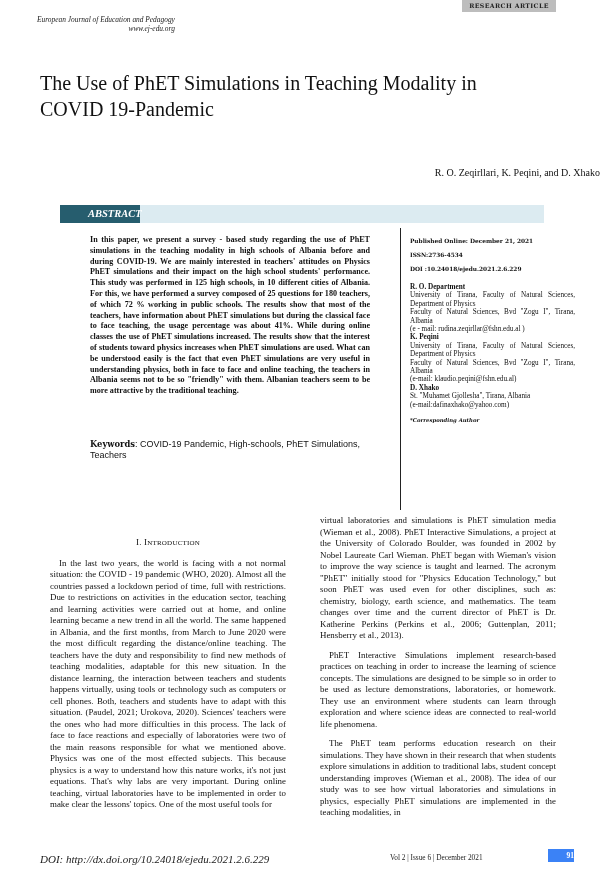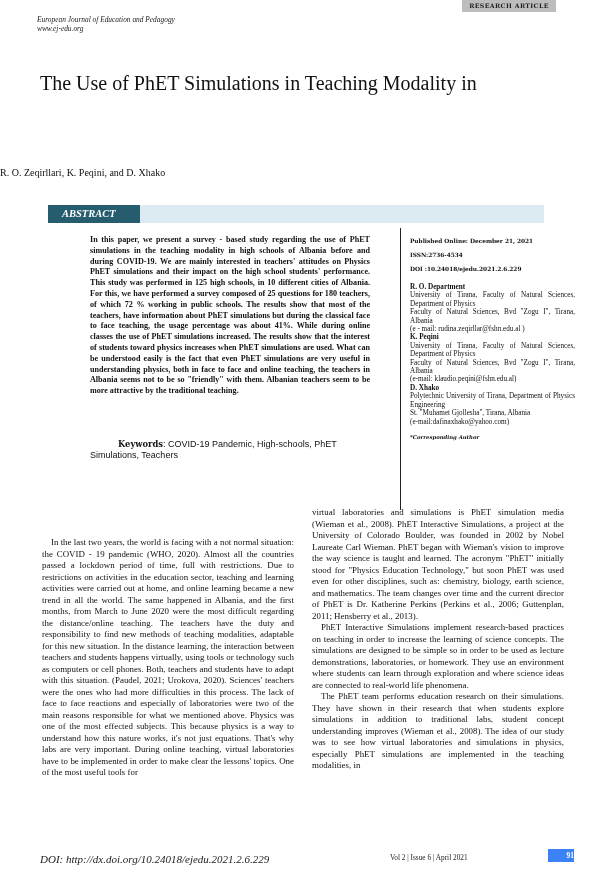--- a/index.html
+++ b/index.html
@@ -1,66 +1,67 @@
 <!DOCTYPE html>
 <html><head>
 <meta charset="utf-8">
 <style>
   html, body { margin: 0; padding: 0; background: #ffffff; }
   body { width: 600px; height: 881px; position: relative; overflow: hidden; font-family: "Liberation Serif", "DejaVu Serif", serif; color: #111; }
 
   .badge { position: absolute; left: 462px; top: 0; width: 94px; height: 12px; background: #bdbdbd; color: #222; font-family: "DejaVu Serif", serif; font-weight: bold; font-size: 6.2px; letter-spacing: 0.4px; text-align: center; line-height: 12px; }
 
-  .journal { position: absolute; left: 37px; top: 15px; font-style: italic; font-size: 7.4px; line-height: 9.4px; color: #222; }
+  .journal { position: absolute; left: 37px; top: 15px; font-style: italic; font-size: 7.4px; line-height: 9.4px; color: #222; text-align: right; }
 
   .title { position: absolute; left: 40px; top: 71px; width: 520px; font-size: 20px; line-height: 25.5px; color: #111; }
 
-  .authors { position: absolute; left: 0; top: 167px; width: 600px; text-align: left; font-size: 10px; color: #111; }
+  .authors { position: absolute; left: 0; top: 167px; width: 600px; text-align: right; font-size: 10px; color: #111; }
 
   .abs-band { position: absolute; left: 60px; top: 205px; width: 484px; height: 18px; background: #dcebf1; }
-  .abs-tag { position: absolute; left: 48px; top: 205px; width: 92px; height: 18px; background: #265d6e; color: #fff; font-weight: bold; font-style: italic; font-size: 10.5px; line-height: 18px; padding-left: 14px; box-sizing: border-box; }
+  .abs-tag { position: absolute; left: 60px; top: 205px; width: 80px; height: 18px; background: #265d6e; color: #fff; font-weight: bold; font-style: italic; font-size: 10.5px; line-height: 18px; padding-left: 28px; box-sizing: border-box; }
 
   .abs-text { position: absolute; left: 90px; top: 227px; width: 280px; font-weight: bold; font-size: 8.1px; line-height: 10.8px; text-align: justify; margin-top: 8px; }
 
   .keywords { position: absolute; left: 90px; top: 439px; width: 290px; font-family: "Liberation Sans", sans-serif; font-size: 9px; line-height: 11px; }
-  .keywords .kw-label { font-family: "DejaVu Serif", serif; font-weight: bold; font-size: 8.4px; margin-left: 28px; }
+  .keywords .kw-label { font-family: "DejaVu Serif", serif; font-weight: bold; font-size: 8.4px; }
 
   .vrule { position: absolute; left: 400px; top: 228px; width: 1px; height: 282px; background: #222; }
 
   .side { position: absolute; left: 410px; top: 238px; width: 165px; font-family: "DejaVu Serif", serif; }
   .side .meta { font-weight: bold; font-size: 5.8px; line-height: 7px; margin-bottom: 7px; }
   .side .auth { margin-top: 10px; font-family: "Liberation Serif", serif; font-size: 7.2px; line-height: 8.4px; }
   .side .auth .name { font-weight: bold; }
   .side .auth .aff { text-align: justify; }
   .side .corr { margin-top: 8px; font-style: italic; font-weight: bold; font-size: 5.3px; }
 
   .col { position: absolute; width: 252px; font-size: 8.9px; line-height: 11.5px; text-align: justify; }
   .col.left { left: 42px; top: 537px; }
   .col.right { left: 312px; top: 507px; }
-  .col p { margin: 0; text-indent: 9px; }
+  .col p { margin: 8px; text-indent: 9px; }
   .col p.noindent { text-indent: 0; }
   .sec-head { text-align: center; font-size: 9px; margin: 0 0 2px 0; letter-spacing: 0.2px; }
   .sec-head .sc { font-size: 7px; }
 
   .footer-doi { position: absolute; left: 40px; top: 853px; font-style: italic; font-size: 11px; color: #222; }
   .footer-vol { position: absolute; left: 390px; top: 853px; font-size: 7.3px; color: #222; }
   .pagenum { position: absolute; left: 548px; top: 849px; width: 26px; height: 13px; background: #3b82f6; color: #fff; font-weight: bold; font-size: 7.5px; text-align: right; line-height: 13px; }
 </style>
 </head>
 <body>
 
 <div class="badge">RESEARCH ARTICLE</div>
 
 <div class="journal">
   <div>European Journal of Education and Pedagogy</div>
   <div>www.ej-edu.org</div>
 </div>
 
 <div class="title">
   <div>The Use of PhET Simulations in Teaching Modality in</div>
+  <div>COVID 19-Pandemic</div>
 </div>
 
 <div class="authors">R. O. Zeqirllari, K. Peqini, and D. Xhako</div>
 
 <div class="abs-band"></div>
 <div class="abs-tag">ABSTRACT</div>
 
 <div class="abs-text">In this paper, we present a survey - based study regarding the use of PhET simulations in the teaching modality in high schools of Albania before and during COVID-19.  We are mainly interested in teachers' attitudes on Physics PhET simulations and their impact on the high school students' performance. This study was performed in 125 high schools, in 10 different cities of Albania.  For this, we have performed a survey composed of 25 questions for 180 teachers, of which 72 % working in public schools. The results show that most of the teachers, have information about PhET simulations but during the classical face to face teaching, the usage percentage was about 41%. While during online classes the use of PhET simulations increased. The results show that the interest of students toward physics increases when PhET simulations are used. What can be understood easily is the fact that even PhET simulations are very useful in understanding physics, both in face to face and online teaching, the teachers in Albania seems not to be so "friendly" with them. Albanian teachers seem to be more attractive by the traditional teaching.</div>
 
 <div class="keywords">
@@ -77,32 +78,35 @@
   <div class="auth">
     <div class="name">R. O. Department</div>
     <div class="aff">University of Tirana, Faculty of Natural Sciences, Department of Physics</div>
     <div class="aff">Faculty of Natural Sciences, Bvd "Zogu I", Tirana, Albania</div>
     <div>(e - mail: rudina.zeqirllar@fshn.edu.al )</div>
     <div class="name">K. Peqini</div>
     <div class="aff">University of Tirana, Faculty of Natural Sciences, Department of Physics</div>
     <div class="aff">Faculty of Natural Sciences, Bvd "Zogu I", Tirana, Albania</div>
     <div>(e-mail: klaudio.peqini@fshn.edu.al)</div>
     <div class="name">D. Xhako</div>
-    <div class="aff">Polytechnic University of Tirana, Department of Physics Engineering</div>
     <div class="aff">St. "Muhamet Gjollesha", Tirana, Albania</div>
     <div>(e-mail:dafinaxhako@yahoo.com)</div>
   </div>
   <div class="corr">*Corresponding Author</div>
 </div>
 
 <div class="col left">
+  <div class="sec-head">
+    <span>I.</span>
+    <span>I</span><span class="sc">NTRODUCTION</span>
+  </div>
   <p>In the last two years, the world is facing with a not normal situation: the COVID - 19 pandemic (WHO, 2020). Almost all the countries passed a lockdown period of time, full with restrictions. Due to restrictions on activities in the education sector, teaching and learning activities were carried out at home, and online learning became a new trend in all the world. The same happened in Albania, and the first months, from March to June 2020 were the most difficult regarding the distance/online teaching. The teachers have the duty and responsibility to find new methods of teaching modalities, adaptable for this new situation. In the distance learning, the interaction between teachers and students happens virtually, using tools or technology such as computers or cell phones. Both, teachers and students have to adapt with this situation. (Paudel, 2021; Urokova, 2020). Sciences' teachers were the ones who had more difficulties in this process. The lack of face to face reactions and especially of laboratories were two of the main reasons responsible for what we mentioned above. Physics was one of the most effected subjects. This because physics is a way to understand how this nature works, it's not just equations. That's why labs are very important. During online teaching, virtual laboratories have to be implemented in order to make clear the lessons' topics. One of the most useful tools for</p>
 </div>
 
 <div class="col right">
   <p class="noindent">virtual laboratories and simulations is PhET simulation media (Wieman et al., 2008). PhET Interactive Simulations, a project at the University of Colorado Boulder, was founded in 2002 by Nobel Laureate Carl Wieman. PhET began with Wieman's vision to improve the way science is taught and learned. The acronym "PhET" initially stood for "Physics Education Technology," but soon PhET was used even for other disciplines, such as: chemistry, biology, earth science, and mathematics. The team changes over time and the current director of PhET is Dr. Katherine Perkins (Perkins et al., 2006; Guttenplan, 2011; Hensberry et al., 2013).</p>
   <p>PhET Interactive Simulations implement research-based practices on teaching in order to increase the learning of science concepts. The simulations are designed to be simple so in order to be used as lecture demonstrations, laboratories, or homework. They use an environment where students can learn through exploration and where science ideas are connected to real-world life phenomena.</p>
   <p>The PhET team performs education research on their simulations. They have shown in their research that when students explore simulations in addition to traditional labs, student concept understanding improves (Wieman et al., 2008). The idea of our study was to see how virtual laboratories and simulations in physics, especially PhET simulations are implemented in the teaching modalities, in</p>
 </div>
 
 <div class="footer-doi">DOI: http://dx.doi.org/10.24018/ejedu.2021.2.6.229</div>
-<div class="footer-vol">Vol 2 | Issue 6 | April 2021</div>
+<div class="footer-vol">Vol 2 | Issue 6 | December 2021</div>
 <div class="pagenum">91</div>
 
 </body></html>

